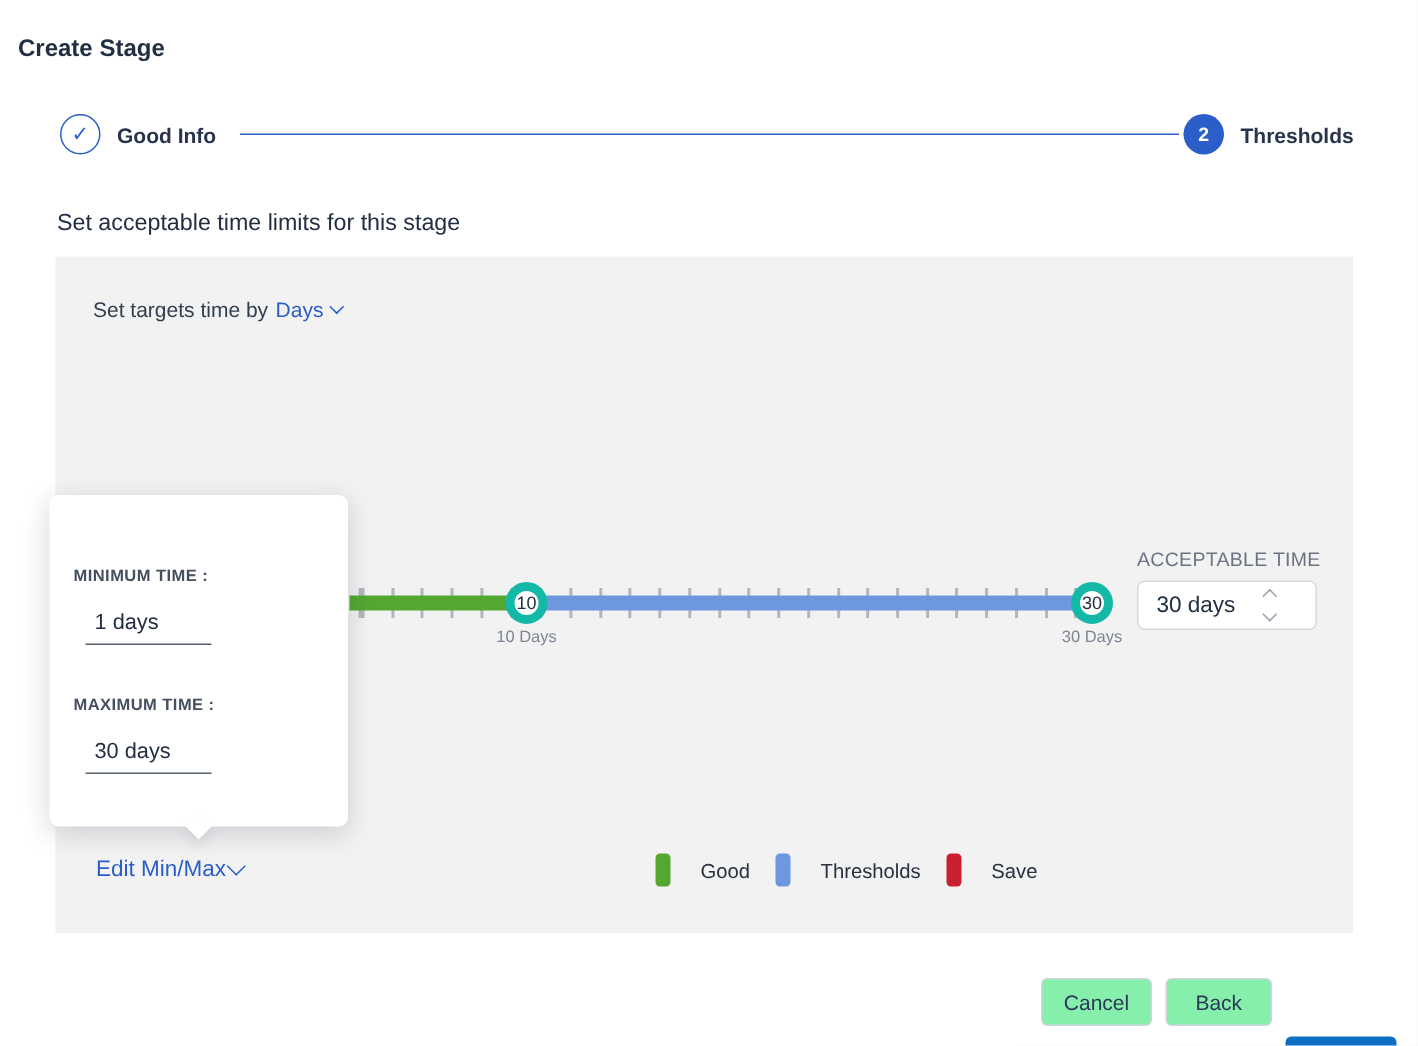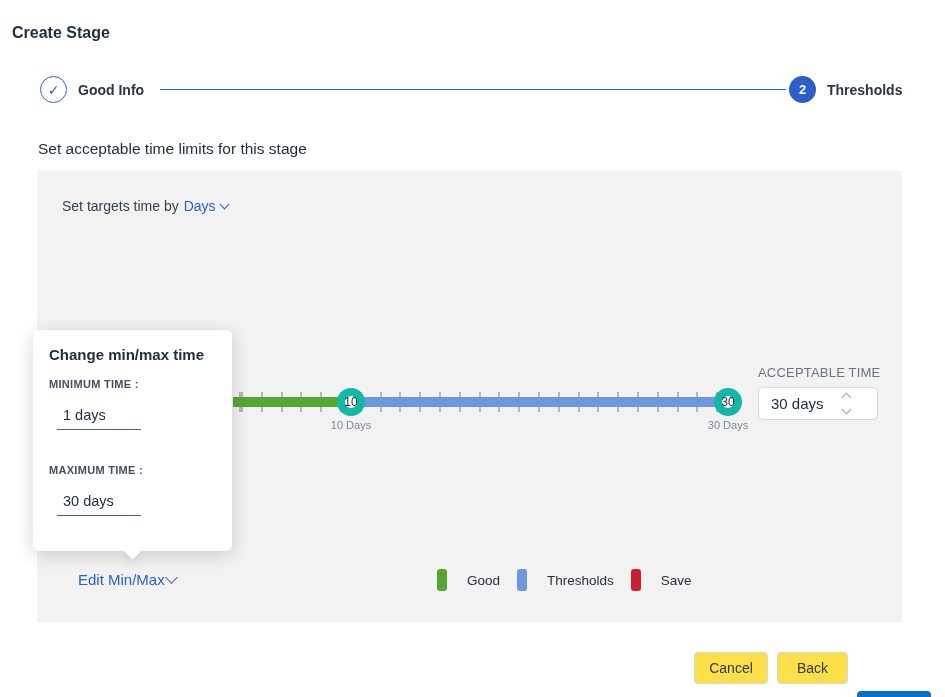--- a/index.html
+++ b/index.html
@@ -43,21 +43,21 @@
   .ticks {
     left:196px; top:221px; width:497px; height:20px;
     background:repeating-linear-gradient(to right,#b2b7be 0 2px,transparent 2px 19.8px);
     background-position:8px 0;
   }
   .track { top:226px; height:10px; }
   .track-good { left:196px; width:118px; }
   .track-acceptable { left:314px; width:378px; }
   .handle {
     width:28px; height:28px; border-radius:50%; background:#fff;
-    border:8px solid #14b8a6; top:217px;
+    border:6px solid #14b8a6; top:217px;
     display:flex; align-items:center; justify-content:center;
     font-size:12px; color:#222f43; cursor:pointer;
   }
   .handle-min { left:300px; }
   .handle-max { left:677px; }
   .day-label { top:248px; width:80px; text-align:center; font-size:11px; color:#7d8694; }
   .day-label-min { left:274px; }
   .day-label-max { left:651px; }
 
   
@@ -93,35 +93,35 @@
   .popup-input {
     position:absolute; left:24px; width:84px; height:30px;
     border:none; border-bottom:1px solid #56606e; background:transparent; outline:none;
     font-size:14.5px; color:#222f43; padding-left:6px;
     font-family:"Liberation Sans","DejaVu Sans",sans-serif;
   }
   .pi1 { top:70px; }
   .pi2 { top:156px; }
 
   
-  .edit-link { left:41px; top:400px; font-size:15px; color:#2b5ec9; display:flex; align-items:center; gap:2px; cursor:pointer; }
+  .edit-link { left:27px; top:400px; font-size:15px; color:#2b5ec9; display:flex; align-items:center; gap:2px; cursor:pointer; }
   .chev-lg { width:9px; height:9px; border-width:1.8px; margin-top:-5px; }
   .legend { left:400px; top:398px; display:flex; align-items:center; gap:17px; }
   .legend-item { display:flex; align-items:center; gap:20px; }
   .swatch { width:10px; height:22px; border-radius:3px; }
   .legend-text { font-size:13.5px; color:#27313f; }
 
   
   .footer { right:14px; top:652px; display:flex; gap:9px; }
   .btn {
     height:32px; border-radius:4px; font-size:14px; cursor:pointer;
     font-family:"Liberation Sans","DejaVu Sans",sans-serif;
     display:flex; align-items:center; justify-content:center;
   }
-  .btn-secondary { background:#fde047; border:1px solid #cfd5dc; color:#2b3a55; }
+  .btn-secondary { background:#86efac; border:1px solid #cfd5dc; color:#2b3a55; }
   .btn-cancel { width:74px; }
   .btn-back { width:71px; }
   .btn-primary { width:74px; border:none; color:#fff;margin-top:39px; }
 </style>
 </head>
 <body>
 
 <div class="abs page-title">Create Stage</div>
 
 <div class="abs step-circle step-done">
@@ -160,21 +160,20 @@
   <div class="abs acc-input-wrap">
     <input class="acc-input" type="text" value="30 days" style="">
     <div class="spinners">
       <span class="spin-up"></span>
       <span class="spin-down"></span>
     </div>
   </div>
 
   <div class="abs popup">
     <div class="popup-tail"></div>
-    <div class="abs popup-title">Change min/max time</div>
     <div class="abs popup-field-label pf1">MINIMUM TIME :</div>
     <input class="popup-input pi1" type="text" value="1 days" style="">
     <div class="abs popup-field-label pf2">MAXIMUM TIME :</div>
     <input class="popup-input pi2" type="text" value="30 days" style="">
   </div>
 
   <div class="abs edit-link">
     <span>Edit Min/Max</span>
     <span class="chev chev-lg"></span>
   </div>

